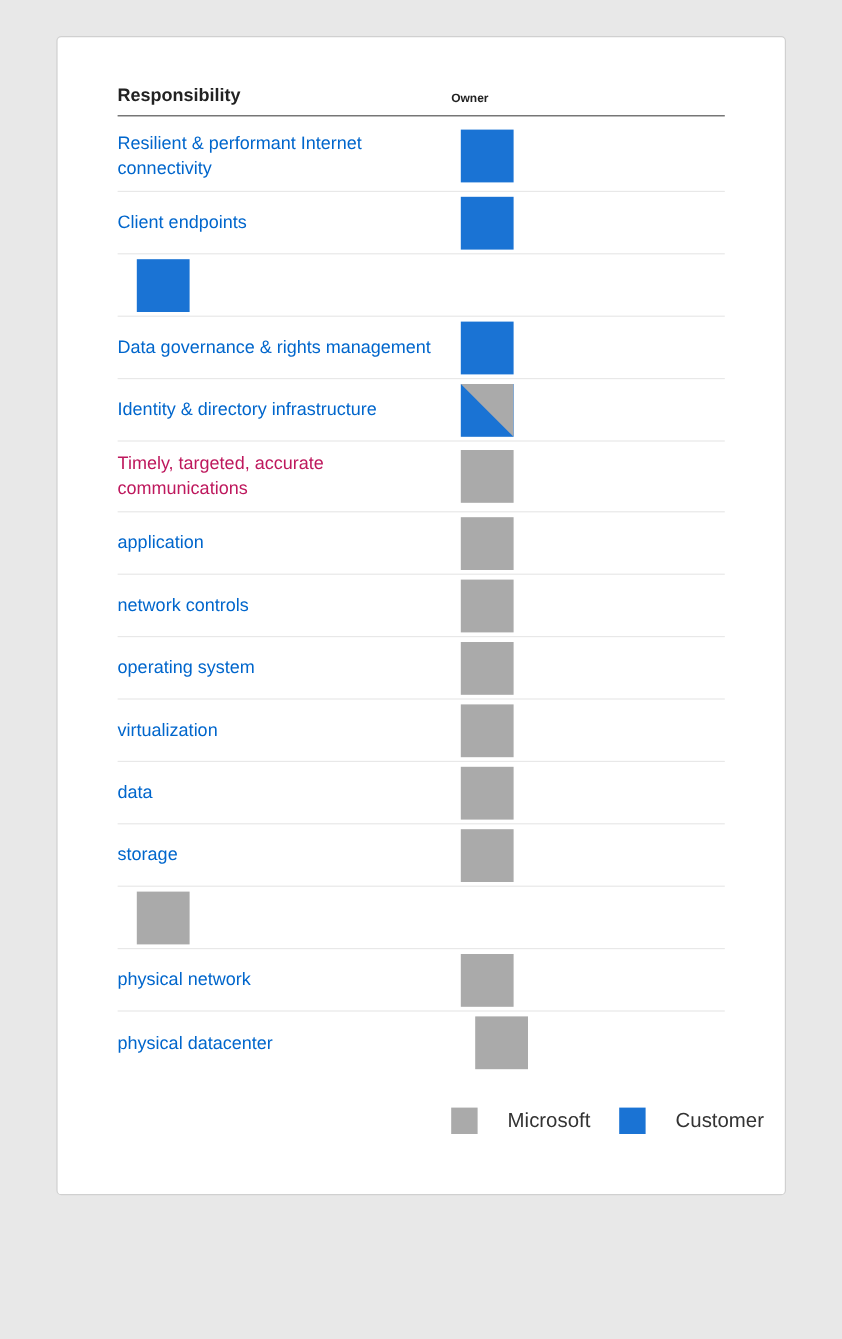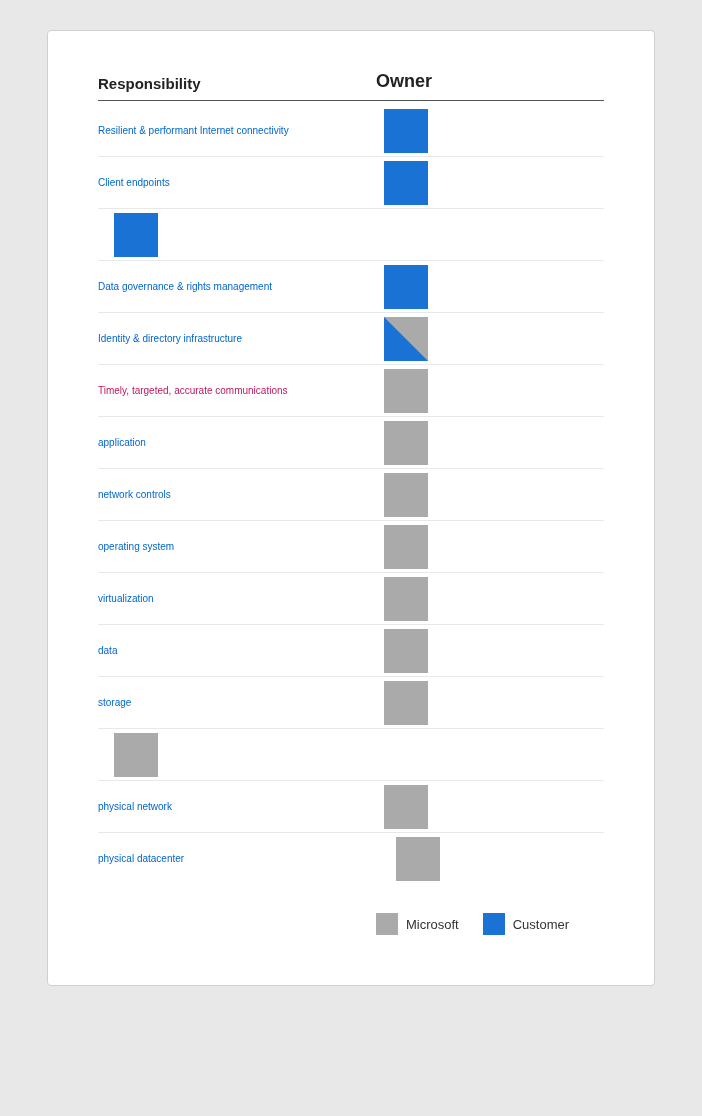--- a/index.html
+++ b/index.html
@@ -27,41 +27,41 @@
       margin-bottom: 4px;
     }
     .col-responsibility {
       width: 270px;
       font-weight: 700;
       font-size: 15px;
       color: #222;
     }
     .col-owner {
       font-weight: 700;
-      font-size: 18px;
+      font-size: 10px;
       color: #222;
       margin-left: 8px;
     }
     .rows {
       display: flex;
       flex-direction: column;
     }
     .data-row {
       display: flex;
       align-items: center;
       min-height: 52px;
       border-bottom: 1px solid #e8e8e8;
     }
     .data-row:last-child {
       border-bottom: none;
       gap: 12px;
     }
     .label {
       width: 270px;
-      font-size: 10px;
+      font-size: 15px;
       color: #0066cc;
       line-height: 1.4;
       padding: 8px 0;
     }
     .label.dark {
       color: #be185d;
     }
     .owner-cell {
       width: 60px;
       height: 44px;
@@ -102,22 +102,22 @@
     .legend {
       display: flex;
       align-items: center;
       gap: 24px;
       margin-top: 28px;
       margin-left: 278px;
     }
     .legend-item {
       display: flex;
       align-items: center;
-      gap: 8px;
-      font-size: 13px;
+      gap: 25px;
+      font-size: 17px;
       color: #333;
     }
     .legend-box {
       width: 22px;
       height: 22px;
       flex-shrink: 0;
     }
     .legend-box-gray {
       background: #aaaaaa;
     }

